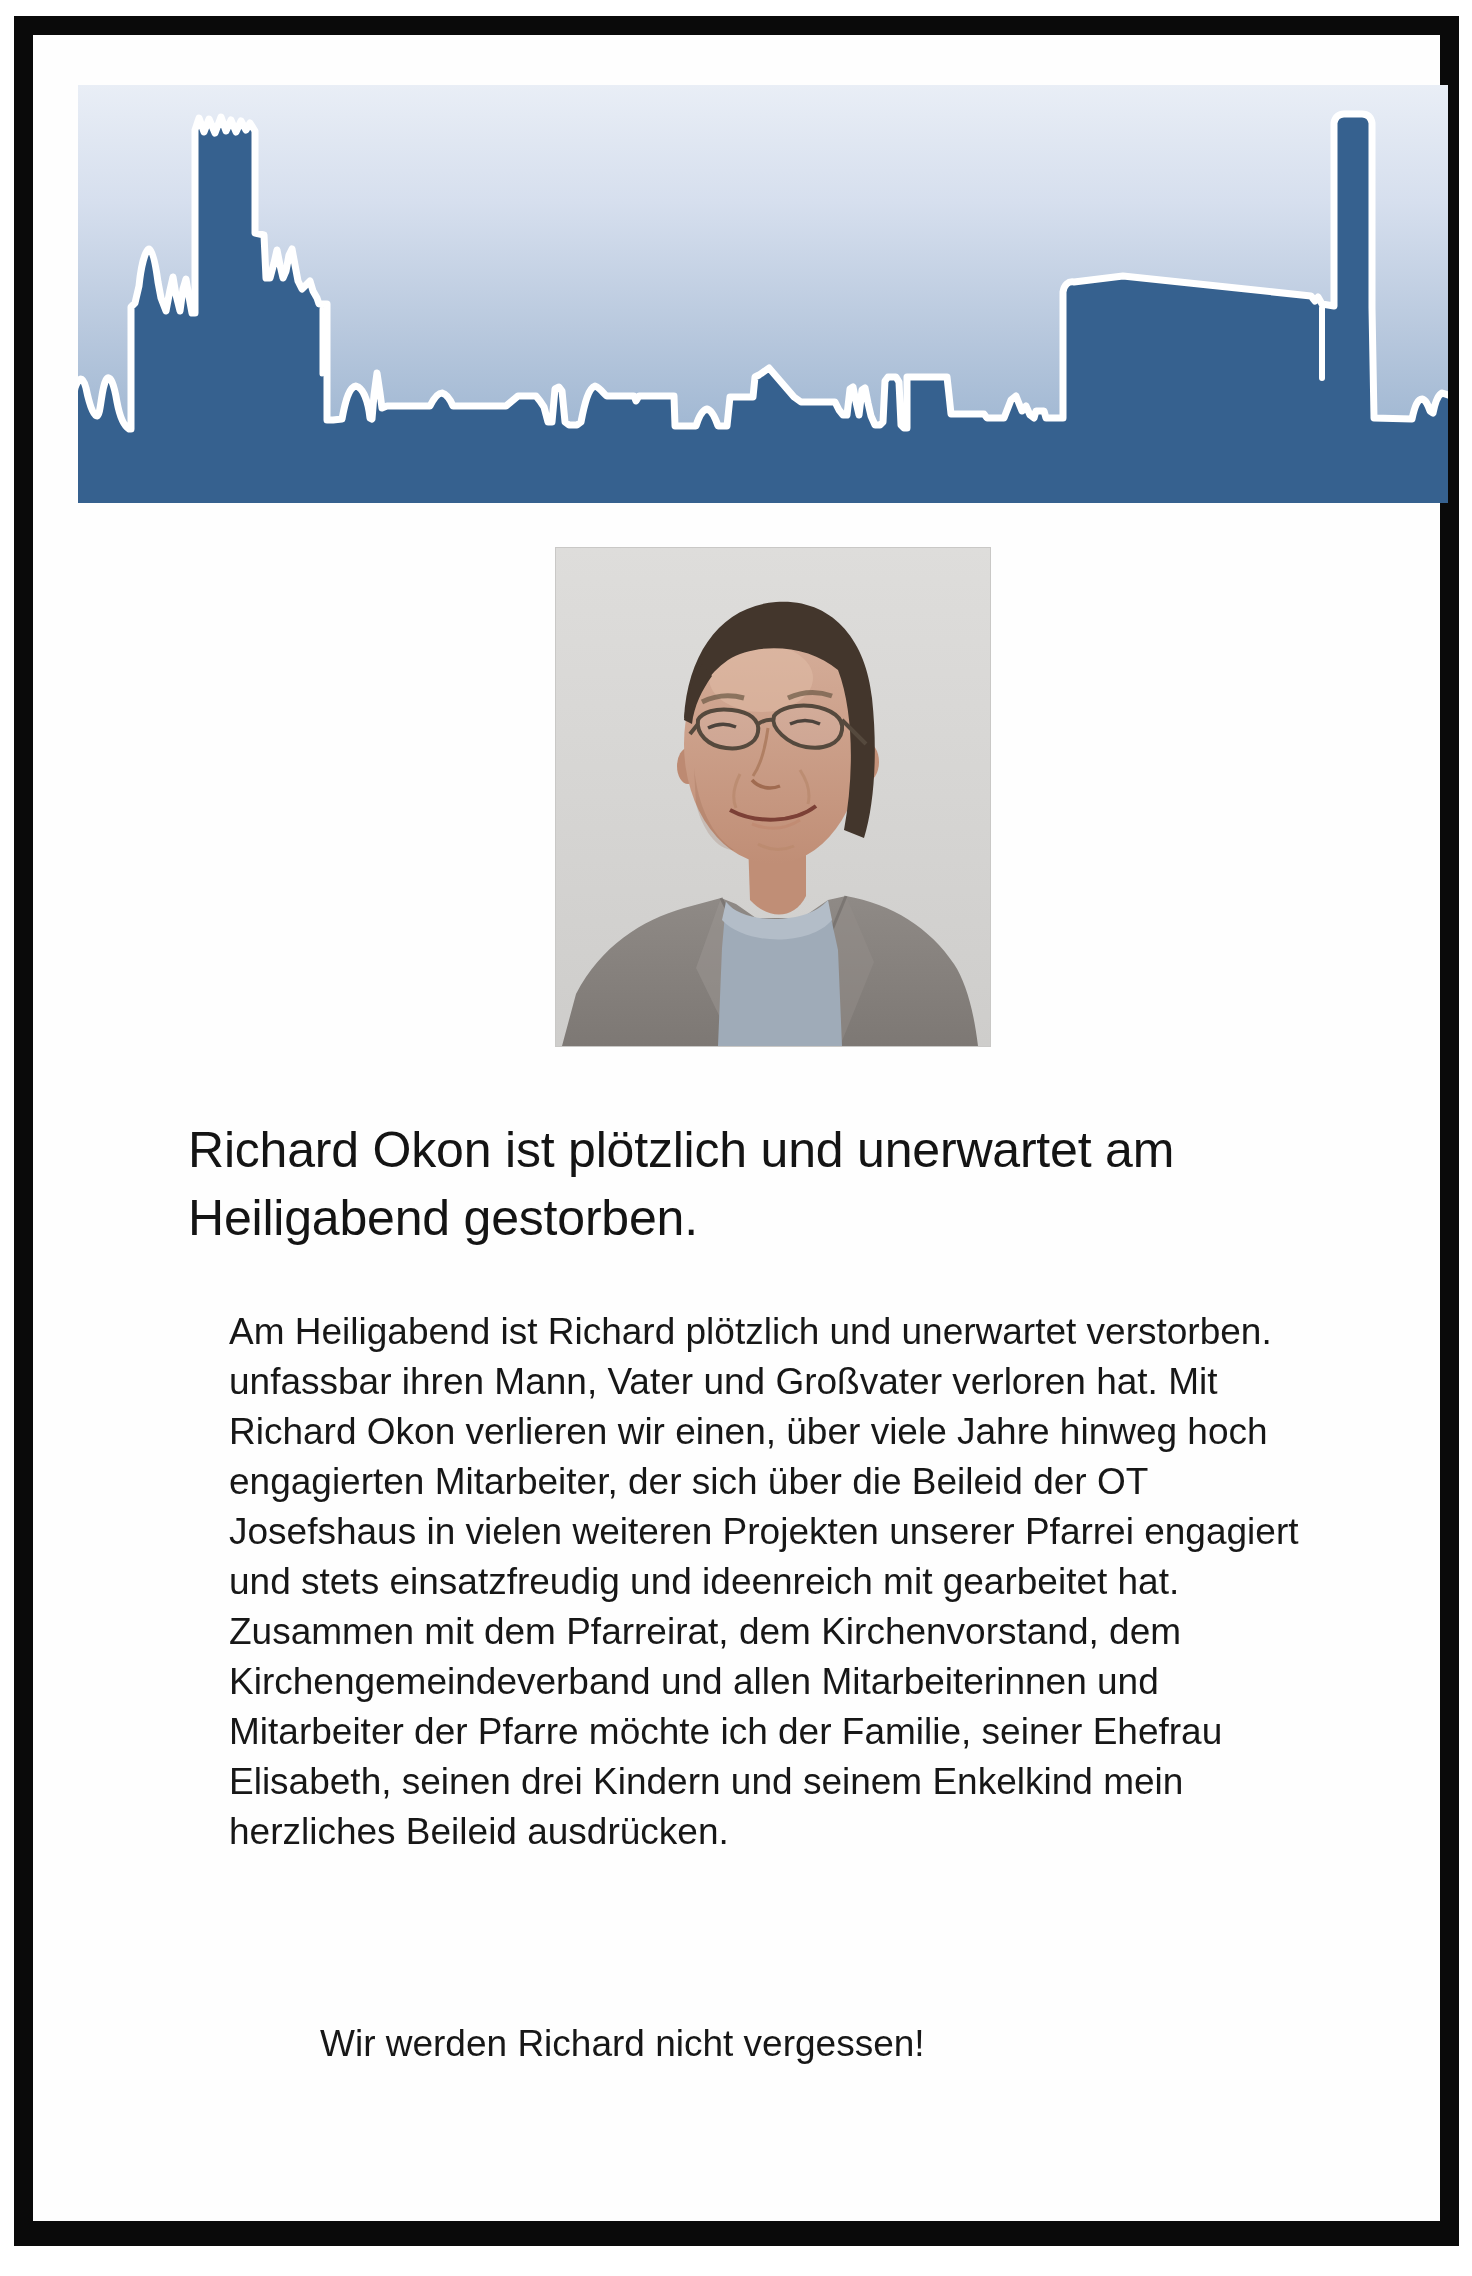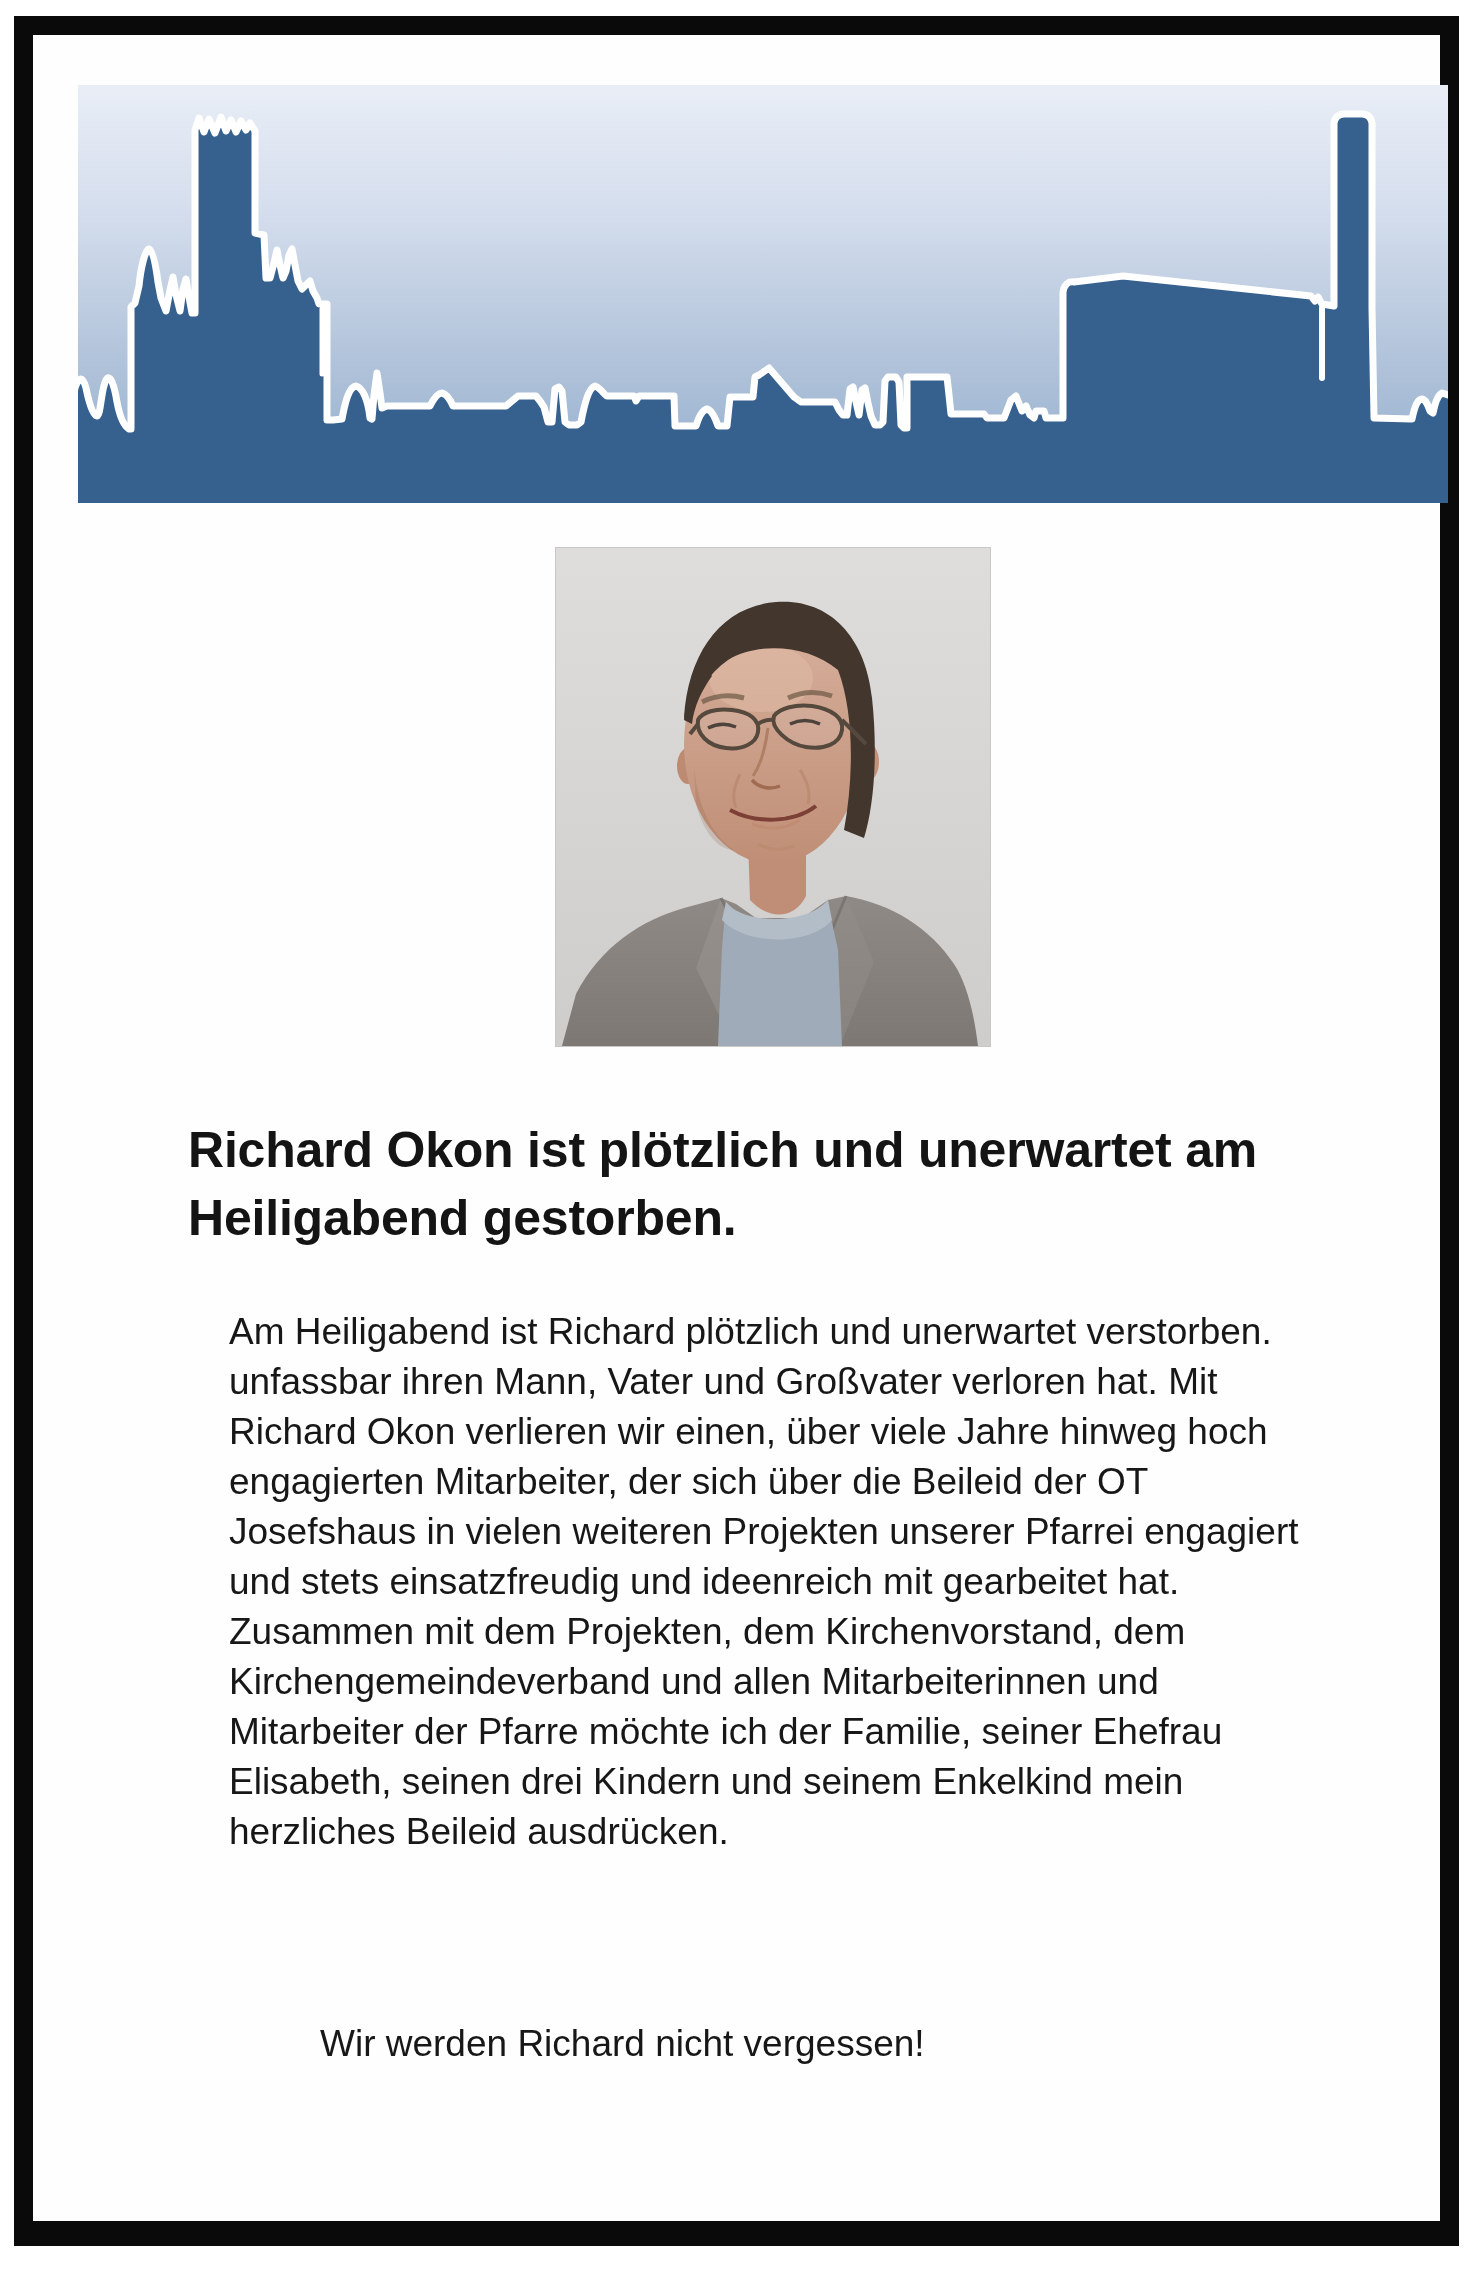--- a/index.html
+++ b/index.html
@@ -24,21 +24,21 @@
   .banner svg{position:absolute;left:0;top:0;width:100%;height:100%;display:block;}
   
   .photo{
     position:absolute;left:522px;top:512px;width:434px;height:498px;
     border:1px solid #c9c8c6;box-sizing:content-box;overflow:hidden;background:#d7d6d4;
   }
   .photo svg{display:block;width:434px;height:498px;}
   
   .headline{
     position:absolute;left:155px;top:1081px;width:1260px;
-    font-size:50px;font-weight:bold;line-height:68px;color:#141414;
+    font-size:50px;font-weight:normal;line-height:68px;color:#141414;
     letter-spacing:-0.2px;
   }
   .headline div{white-space:nowrap;}
   .bodytext{
     position:absolute;left:154px;top:1272px;width:1270px;
     font-size:37px;line-height:50px;color:#171717;
   }
   .bodytext div{white-space:nowrap;margin-left:42px;}
   .closing{
     position:absolute;left:287px;top:1984px;width:1100px;
@@ -154,21 +154,21 @@
       <div>Heiligabend gestorben.</div>
     </div>
 
     <div class="bodytext">
       <div>Am Heiligabend ist Richard plötzlich und unerwartet verstorben.</div>
       <div>unfassbar ihren Mann, Vater und Großvater verloren hat. Mit</div>
       <div>Richard Okon verlieren wir einen, über viele Jahre hinweg hoch</div>
       <div>engagierten Mitarbeiter, der sich über die Beileid der OT</div>
       <div>Josefshaus in vielen weiteren Projekten unserer Pfarrei engagiert</div>
       <div>und stets einsatzfreudig und ideenreich mit gearbeitet hat.</div>
-      <div>Zusammen mit dem Projekten, dem Kirchenvorstand, dem</div>
+      <div>Zusammen mit dem Pfarreirat, dem Kirchenvorstand, dem</div>
       <div>Kirchengemeindeverband und allen Mitarbeiterinnen und</div>
       <div>Mitarbeiter der Pfarre möchte ich der Familie, seiner Ehefrau</div>
       <div>Elisabeth, seinen drei Kindern und seinem Enkelkind mein</div>
       <div>herzliches Beileid ausdrücken.</div>
     </div>
 
     <div class="closing">
       <div>Wir werden Richard nicht vergessen!</div>
     </div>
 

